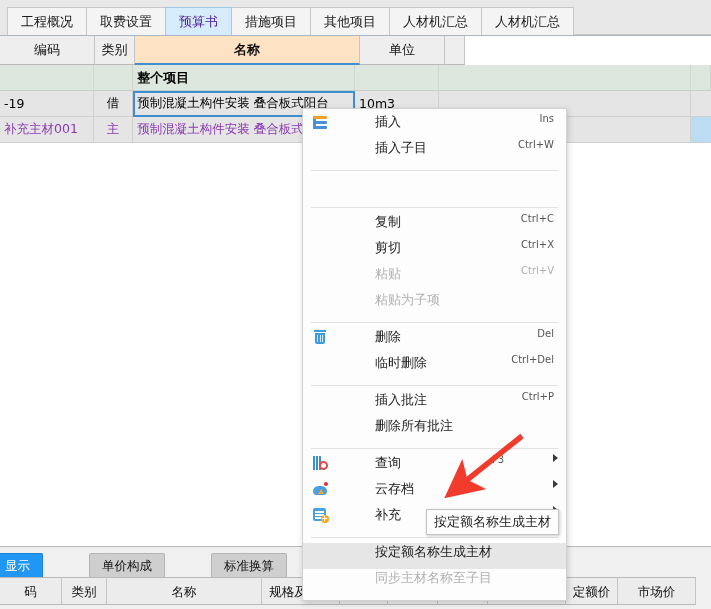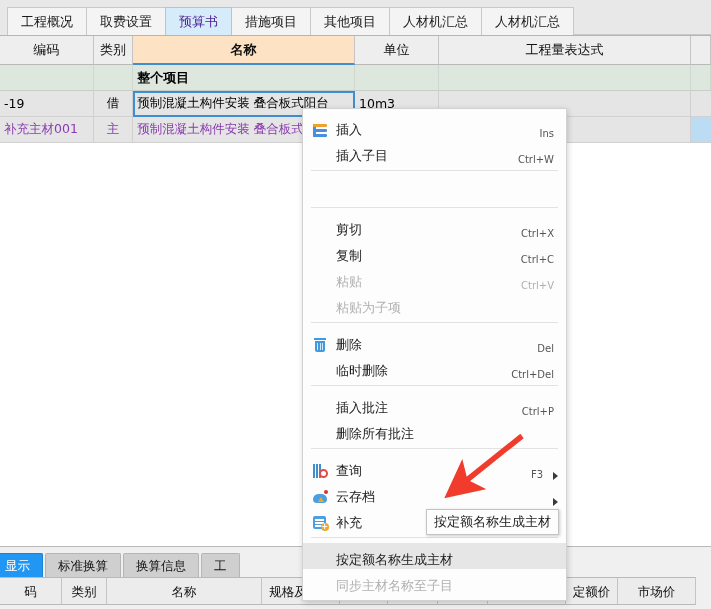--- a/index.html
+++ b/index.html
@@ -102,26 +102,27 @@
     position: absolute; left: 302px; top: 108px;
     width: 265px;
     background: #fdfdfd;
     border: 1px solid #d2d2d2;
     box-shadow: 1px 2px 6px rgba(0,0,0,0.18);
     box-sizing: border-box;
     padding: 4px 0 5px 0;
     z-index: 40;
   }
   .mi {
-    display: flex; align-items: flex-end;
+    display: flex; align-items: flex-start;
     height: 26px;
     padding: 0 8px 0 6px;
     font-size: 13px; color: #1c1c1c;
     position: relative;
     box-sizing: border-box;
+    gap: 39px;
   }
   .mi.hl { background: #e6e6e6; }
   .mi .ico { width: 22px; height: 18px; flex: 0 0 22px; display: flex; align-items: center; justify-content: center; }
   .mi .lbl { flex: 1; padding-left: 5px; }
   .mi .acc { color: #555; font-size: 10px; padding-right: 4px; }
   .mi.dim .lbl, .mi.dim .acc { color: #b0b0b0; }
   .mi .arw {
     width: 0; height: 0;
     border-left: 5px solid #3a3a3a;
     border-top: 4px solid transparent;
@@ -173,21 +174,21 @@
   
   .redarrow { position: absolute; left: 0; top: 0; width: 711px; height: 609px; pointer-events: none; z-index: 70; }
 
   
   .bottom {
     position: absolute; left: 0; top: 546px; width: 711px; height: 63px;
     background: #f0f0f0;
     border-top: 1px solid #b9b9b9;
     box-sizing: border-box;
   }
-  .btabs { display: flex; align-items: flex-end; height: 30px; padding-top: 4px; box-sizing: border-box; }
+  .btabs { display: flex; align-items: flex-end; height: 30px; padding-top: 4px; box-sizing: border-box; gap: 44px; }
   .btab {
     height: 24px; line-height: 24px;
     padding: 0 12px;
     background: #cfcfcf;
     border: 1px solid #b5b5b5;
     border-bottom: none;
     border-radius: 2px 2px 0 0;
     margin-right: 2px;
     font-size: 12.5px; color: #111;
     white-space: nowrap;
@@ -226,21 +227,20 @@
     <div class="tabfill"></div>
   </div>
 
   <div class="grid">
 
     <div class="grow headrow">
       <div class="gcell c-code">编码</div>
       <div class="gcell c-type">类别</div>
       <div class="gcell c-name name-head">名称</div>
       <div class="gcell c-unit">单位</div>
-      <div class="gcell c-expr">工程量表达式</div>
       <div class="gcell c-tail"></div>
     </div>
 
     <div class="grow grouprow">
       <div class="gcell c-code"></div>
       <div class="gcell c-type"></div>
       <div class="gcell c-name bold">整个项目</div>
       <div class="gcell c-unit"></div>
       <div class="gcell c-expr"></div>
       <div class="gcell c-tail"></div>
@@ -286,27 +286,27 @@
         <span class="acc">Ctrl+W</span>
       </div>
       <div class="msep"></div>
       <div class="mi">
         <span class="ico"></span>
         <span class="acc"></span>
       </div>
       <div class="msep"></div>
       <div class="mi">
         <span class="ico"></span>
+        <span class="lbl">复制</span>
+        <span class="acc">Ctrl+C</span>
+      </div>
+      <div class="mi">
+        <span class="ico"></span>
         <span class="lbl">剪切</span>
         <span class="acc">Ctrl+X</span>
-      </div>
-      <div class="mi">
-        <span class="ico"></span>
-        <span class="lbl">复制</span>
-        <span class="acc">Ctrl+C</span>
       </div>
       <div class="mi dim">
         <span class="ico"></span>
         <span class="lbl">粘贴</span>
         <span class="acc">Ctrl+V</span>
       </div>
       <div class="mi dim">
         <span class="ico"></span>
         <span class="lbl">粘贴为子项</span>
         <span class="acc"></span>
@@ -405,20 +405,21 @@
       <marker id="ah" markerWidth="7" markerHeight="7" refX="5.2" refY="3.5" orient="auto">
         <polygon points="0,0 7,3.5 0,7 1.6,3.5" fill="#f03b2d"></polygon>
       </marker>
     </defs>
     <line x1="522" y1="436" x2="452" y2="492" stroke="#f03b2d" stroke-width="5.5" marker-end="url(#ah)"></line>
   </svg>
 
   <div class="bottom">
     <div class="btabs" id="bottom-tabs-host">
         <div class="btab active" style="margin-left: -18px; padding-left: 22px;"><span>显示</span></div>
+        <div class="btab"><span>单价构成</span></div>
         <div class="btab"><span>标准换算</span></div>
         <div class="btab"><span>换算信息</span></div>
         <div class="btab"><span>工</span></div>
       </div>
     <div class="bhead" id="bottom-head-host">
         <div class="bh" style="width: 62px;">码</div>
         <div class="bh" style="width: 45px;">类别</div>
         <div class="bh" style="width: 155px;">名称</div>
         <div class="bh" style="width: 78px;">规格及型号</div>
         <div class="bh" style="width: 48px;">单位</div>

